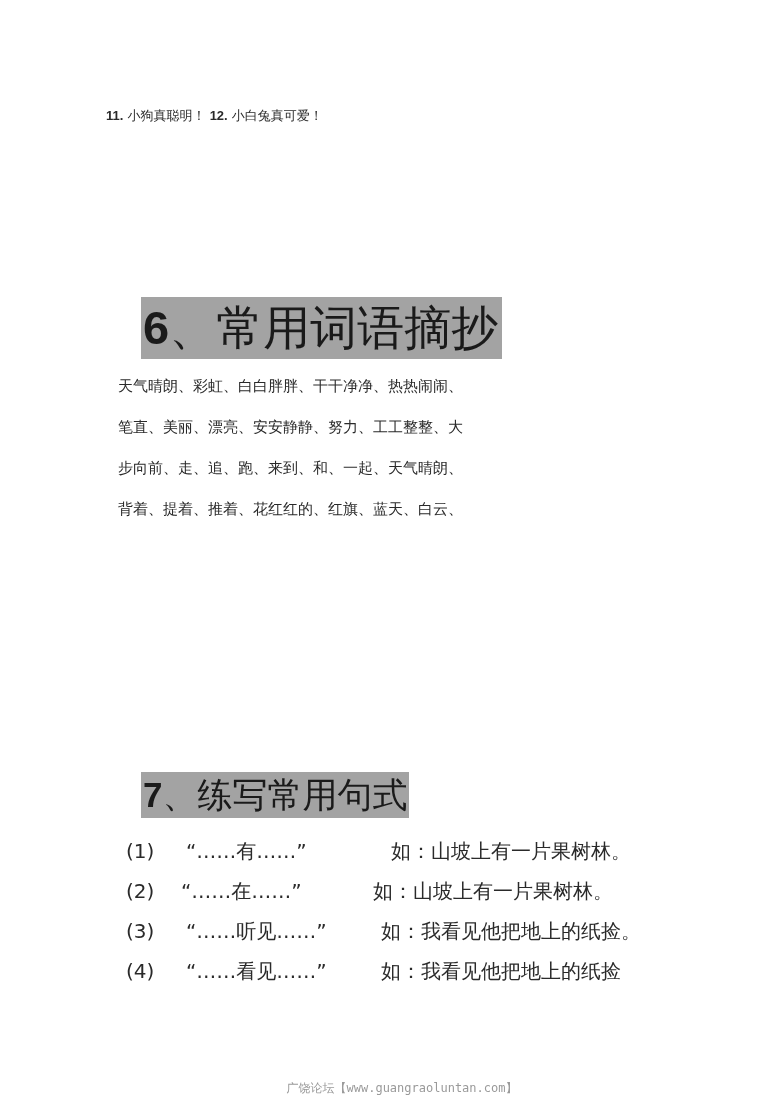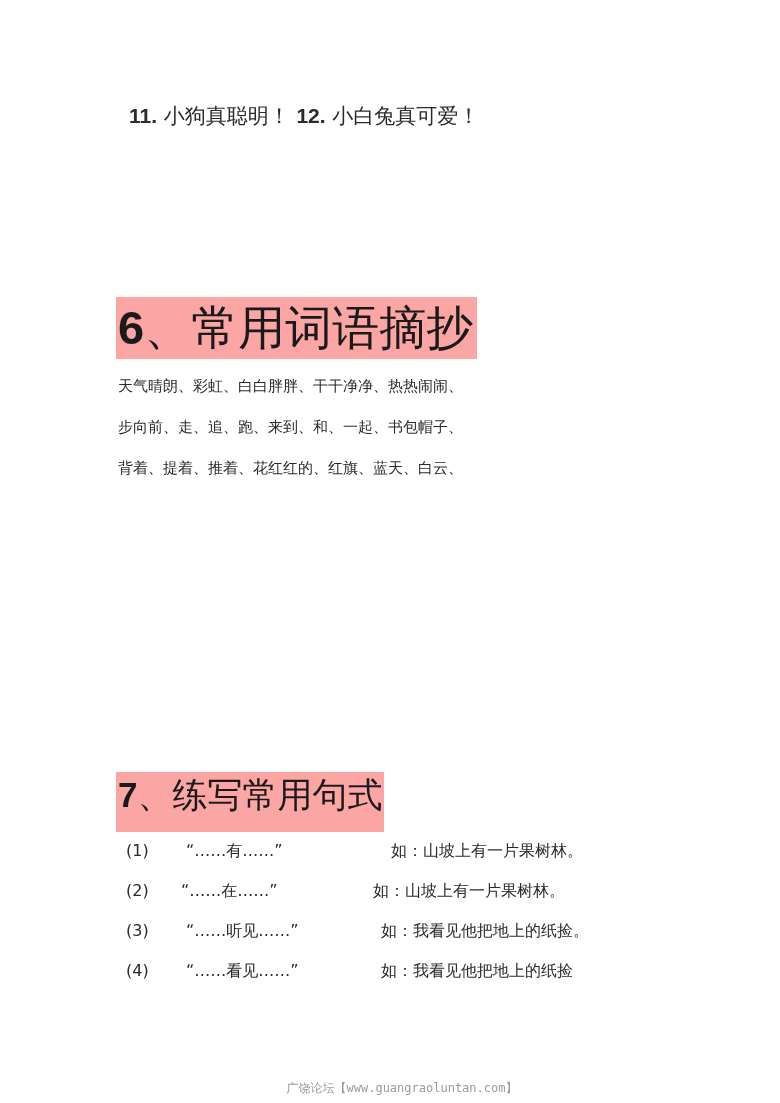--- a/index.html
+++ b/index.html
@@ -1,52 +1,53 @@
 <!DOCTYPE html>
 <html><head>
 <meta charset="utf-8">
 <style>
   html, body { margin: 0; padding: 0; }
   body {
     width: 780px; height: 1103px; background: #ffffff; position: relative; overflow: hidden;
     font-family: "DejaVu Sans", "Liberation Sans", sans-serif; color: #2a2a2a;
   }
   .abs { position: absolute; }
-  .top-line { left: 129px; top: 100px; font-size: 21px; line-height: 32px; white-space: nowrap; }
+  .top-line { left: 106px; top: 100px; font-size: 13px; line-height: 32px; white-space: nowrap; }
   .top-line .num { font-family: "Liberation Sans", sans-serif; font-weight: bold; }
   .heading {
-    background: #fca5a5; color: #1a1a1a; white-space: nowrap;
+    background: #a3a3a3; color: #1a1a1a; white-space: nowrap; margin-left: 25px;
   }
   .h6 { left: 116px; top: 297px; height: 62px; padding: 0 4px 0 2px; font-size: 47px; line-height: 62px; }
   .h6 .num { font-family: "Liberation Sans", sans-serif; font-weight: bold; }
-  .h7 { left: 116px; top: 772px; height: 60px; padding: 0 2px; font-size: 35px; line-height: 46px; }
+  .h7 { left: 116px; top: 772px; height: 46px; padding: 0 2px; font-size: 35px; line-height: 46px; }
   .h7 .num { font-family: "Liberation Sans", sans-serif; font-weight: bold; }
   .words { left: 118px; top: 366px; width: 560px; font-size: 15px; line-height: 41px; }
   .words .line { white-space: nowrap; height: 41px; }
-  .pattern { left: 126px; font-size: 16px; line-height: 30px; white-space: nowrap; }
+  .pattern { left: 126px; font-size: 20px; line-height: 30px; white-space: nowrap; }
   .pattern .idx { display: inline-block; }
   .pattern .pat { display: inline-block; }
   .pattern .ex { display: inline-block; }
   .footer { left: 12px; width: 780px; top: 1080px; text-align: center; font-size: 12px; color: #9a9a9a; font-family: "DejaVu Sans Mono", monospace; }
 </style>
 </head>
 <body>
 
 <div class="abs top-line">
   <span class="num">11.</span>
   <span>小狗真聪明！</span>
   <span class="num">12.</span>
   <span>小白兔真可爱！</span>
 </div>
 
 <div class="abs heading h6"><span class="num">6</span><span>、常用词语摘抄</span></div>
 
 <div class="abs words">
   <div class="line">天气晴朗、彩虹、白白胖胖、干干净净、热热闹闹、</div>
-  <div class="line">步向前、走、追、跑、来到、和、一起、书包帽子、</div>
+  <div class="line">笔直、美丽、漂亮、安安静静、努力、工工整整、大</div>
+  <div class="line">步向前、走、追、跑、来到、和、一起、天气晴朗、</div>
   <div class="line">背着、提着、推着、花红红的、红旗、蓝天、白云、</div>
 </div>
 
 <div class="abs heading h7"><span class="num">7</span><span>、练写常用句式</span></div>
 
 <div class="abs pattern" style="top:836px;">
   <span class="idx" style="width:60px">(1)</span><span class="pat" style="width:205px">“……有……”</span><span class="ex">如：山坡上有一片果树林。</span>
 </div>
 <div class="abs pattern" style="top:876px;">
   <span class="idx" style="width:55px">(2)</span><span class="pat" style="width:192px">“……在……”</span><span class="ex">如：山坡上有一片果树林。</span>

